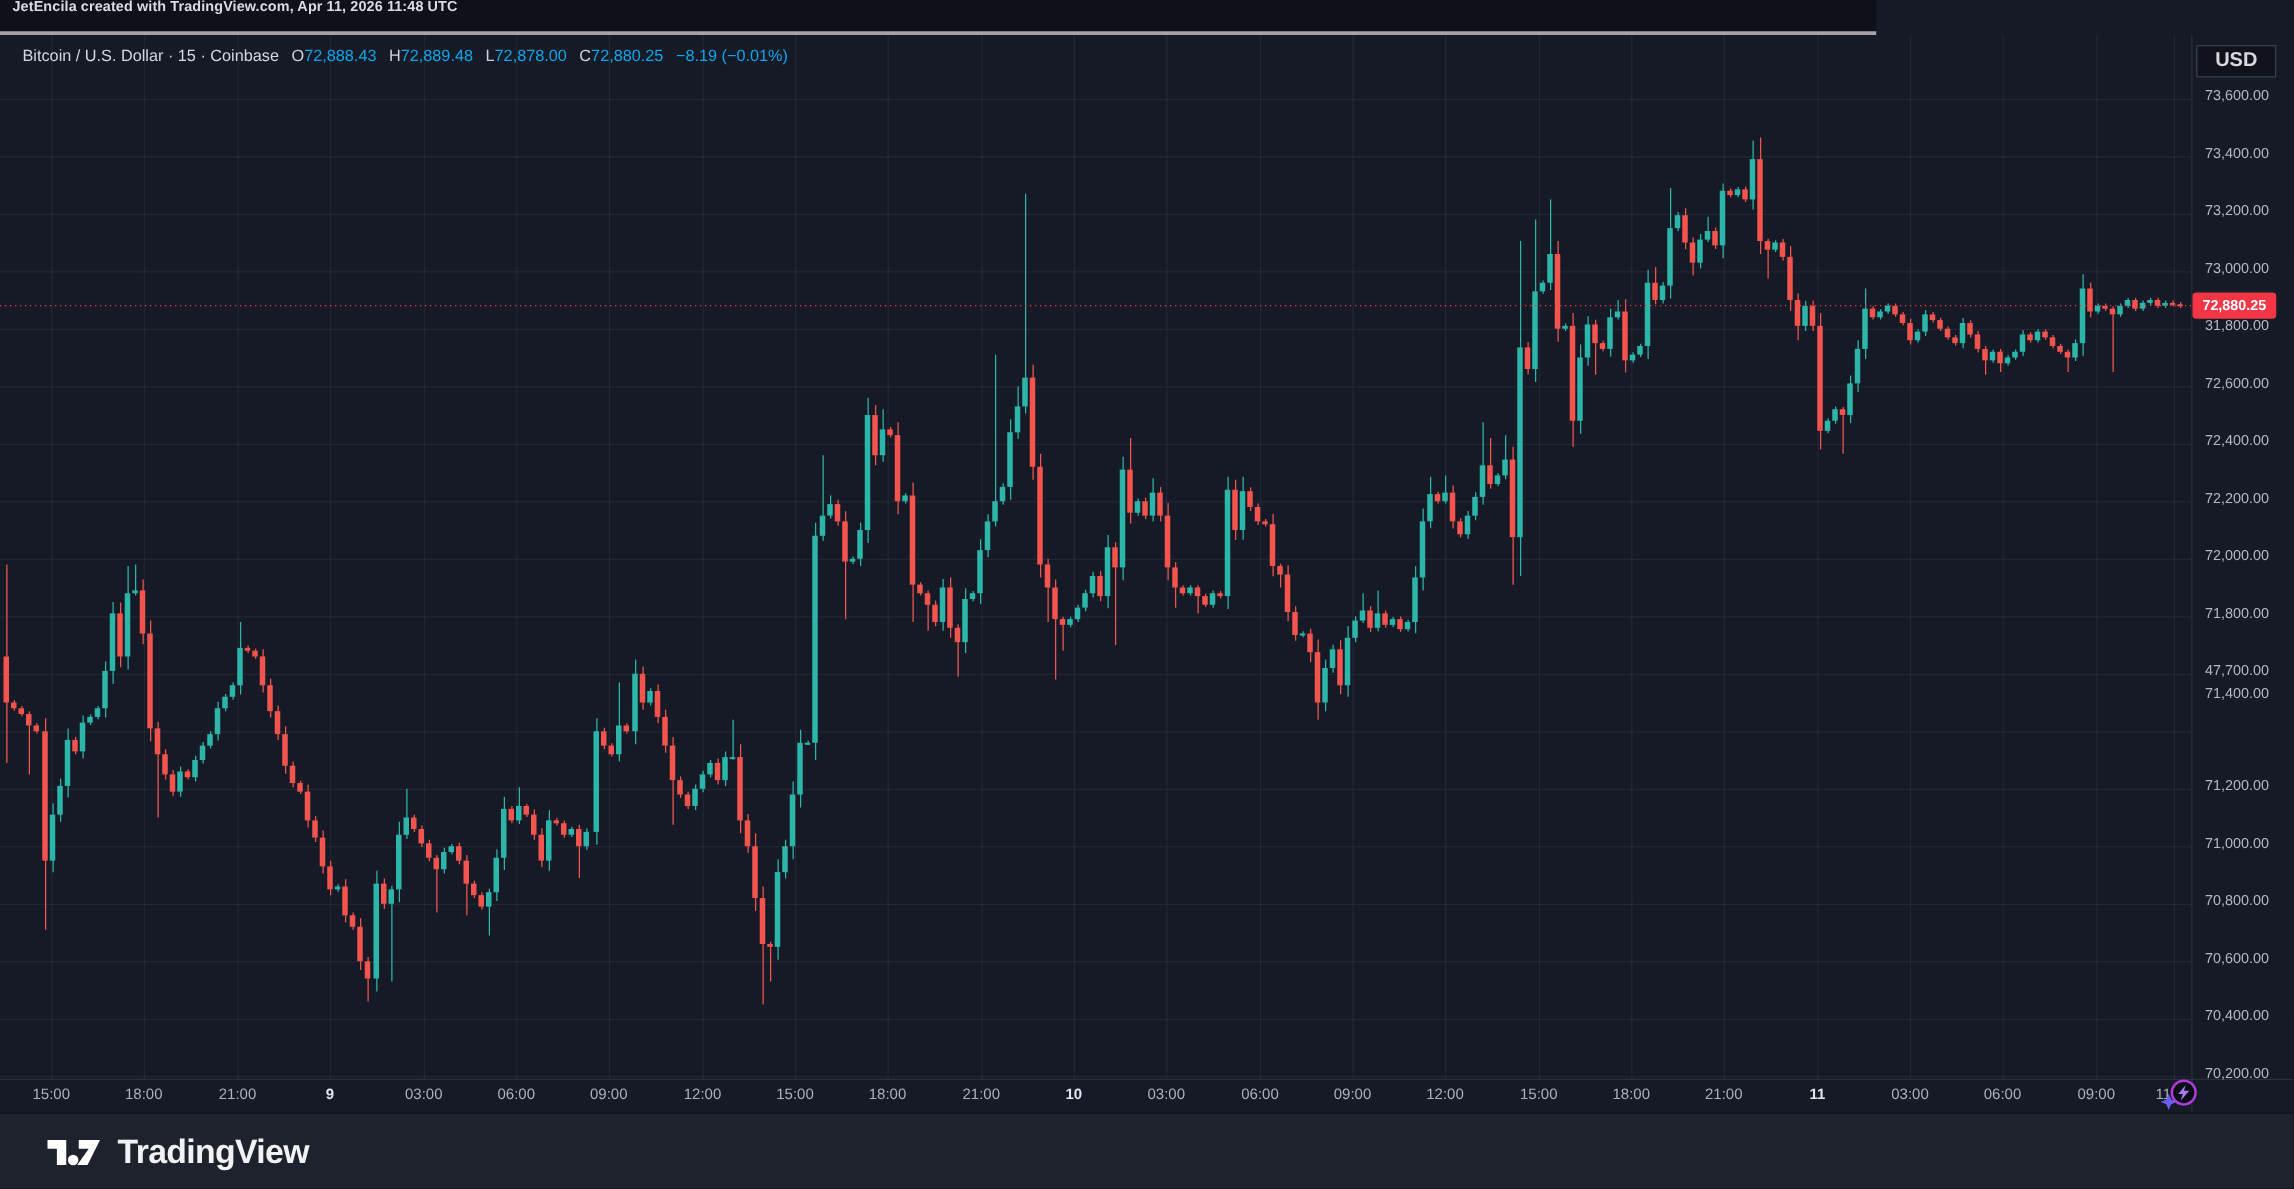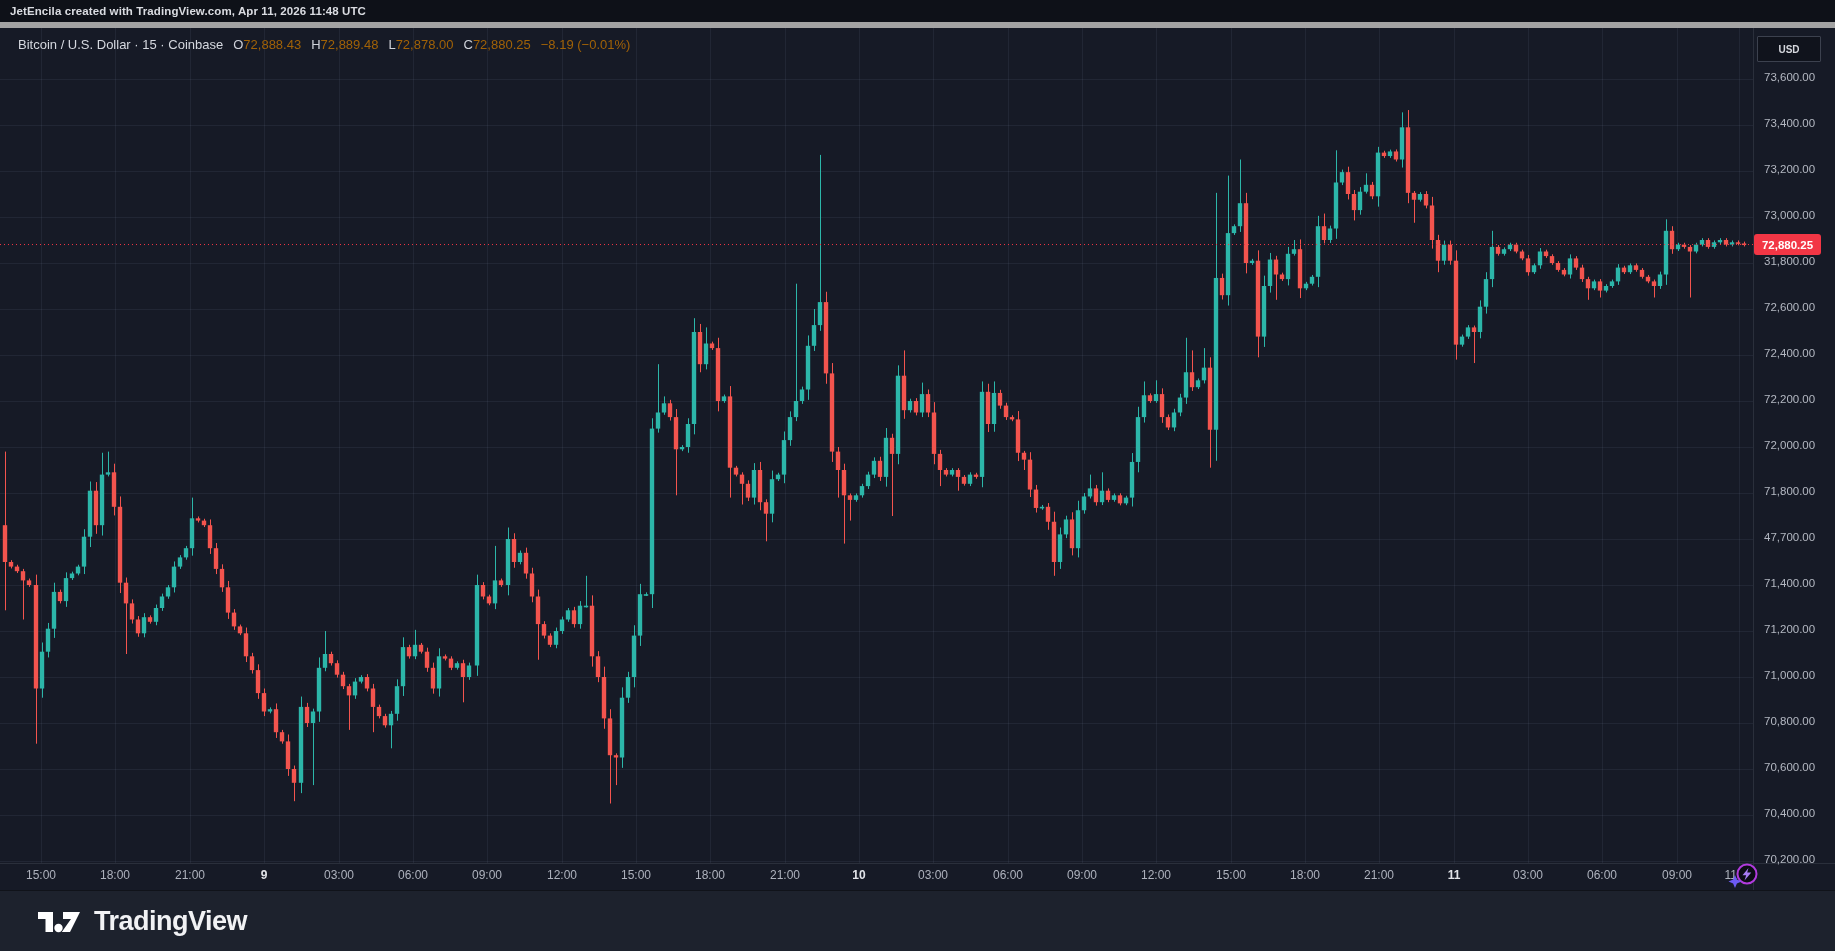--- a/index.html
+++ b/index.html
@@ -1,33 +1,33 @@
 <!DOCTYPE html>
 <html><head>
 <meta charset="utf-8">
 <style>
   * { margin:0; padding:0; box-sizing:border-box; }
   html,body { background:#0b0d13; }
   body { font-family:"Liberation Sans", sans-serif; }
   .app { position:relative; width:1835px; height:951px; background:#161A26; overflow:hidden; }
 
-  .topbar { position:absolute; left:0; top:0; width:1835px; height:28px; background:#0e1118;
-            border-bottom:6px solid #a3a3a3; display:flex; align-items:center; }
+  .topbar { position:absolute; left:0; top:0; width:1501px; height:28px; background:#0e1118;
+            border-bottom:3px solid #a3a3a3; display:flex; align-items:flex-start; }
   .topbar span { color:#dadce1; font-size:11.5px; font-weight:700; margin-left:10px; letter-spacing:.1px; }
 
   .chart-wrap { position:absolute; left:0; top:28px; width:1835px; height:862px; background:#161A26; }
   #chart-svg { position:absolute; left:0; top:0; }
 
   .legend { position:absolute; left:18px; top:9px; font-size:13px; color:#d5d8df; white-space:nowrap; z-index:5; }
   .legend .lab { color:#cfd2da; margin-left:10px; }
-  .legend .val { color:#a16207; }
+  .legend .val { color:#0ea5e9; }
   .legend .chg { margin-left:10px; }
 
   .usd-btn { position:absolute; top:8px; left:1757px; width:64px; height:26px; border:1px solid #3c414e;
-             border-radius:1px; background:#10131c; color:#d6d8de; font-size:10px; font-weight:600;
+             border-radius:1px; background:#10131c; color:#d6d8de; font-size:16px; font-weight:600;
              display:flex; align-items:center; justify-content:center; z-index:5; cursor:pointer; }
 
   #price-axis { position:absolute; left:1753px; top:0; width:82px; height:835px; z-index:4; cursor:ns-resize; }
   .plabel { position:absolute; left:11px; font-size:11.5px; color:#b4b8c2; white-space:nowrap; }
 
   #time-axis { position:absolute; left:0; top:835px; width:1835px; height:27px; z-index:4; cursor:ew-resize; }
   .tlabel { position:absolute; top:5px; width:56px; margin-left:-28px; text-align:center;
             font-size:12px; color:#aeb2bd; }
   .tlabel.day { color:#e2e4e9; font-weight:600; }
 
@@ -691,21 +691,21 @@
         <div class="plabel" style="top: 89px;">73,400.00</div>
         <div class="plabel" style="top: 135px;">73,200.00</div>
         <div class="plabel" style="top: 181px;">73,000.00</div>
         <div class="plabel" style="top: 227px;">31,800.00</div>
         <div class="plabel" style="top: 273px;">72,600.00</div>
         <div class="plabel" style="top: 319px;">72,400.00</div>
         <div class="plabel" style="top: 365px;">72,200.00</div>
         <div class="plabel" style="top: 411px;">72,000.00</div>
         <div class="plabel" style="top: 457px;">71,800.00</div>
         <div class="plabel" style="top: 503px;">47,700.00</div>
-        <div class="plabel" style="top: 549px; text-align: center;">71,400.00</div>
+        <div class="plabel" style="top: 521px; text-align: center;">71,400.00</div>
         <div class="plabel" style="top: 595px;">71,200.00</div>
         <div class="plabel" style="top: 641px;">71,000.00</div>
         <div class="plabel" style="top: 687px;">70,800.00</div>
         <div class="plabel" style="top: 733px;">70,600.00</div>
         <div class="plabel" style="top: 779px;">70,400.00</div>
         <div class="plabel" style="top: 825px;">70,200.00</div>
       </div>
     <div id="time-axis">
         <div class="tlabel" style="left: 41px;">15:00</div>
         <div class="tlabel" style="left: 115px;">18:00</div>

